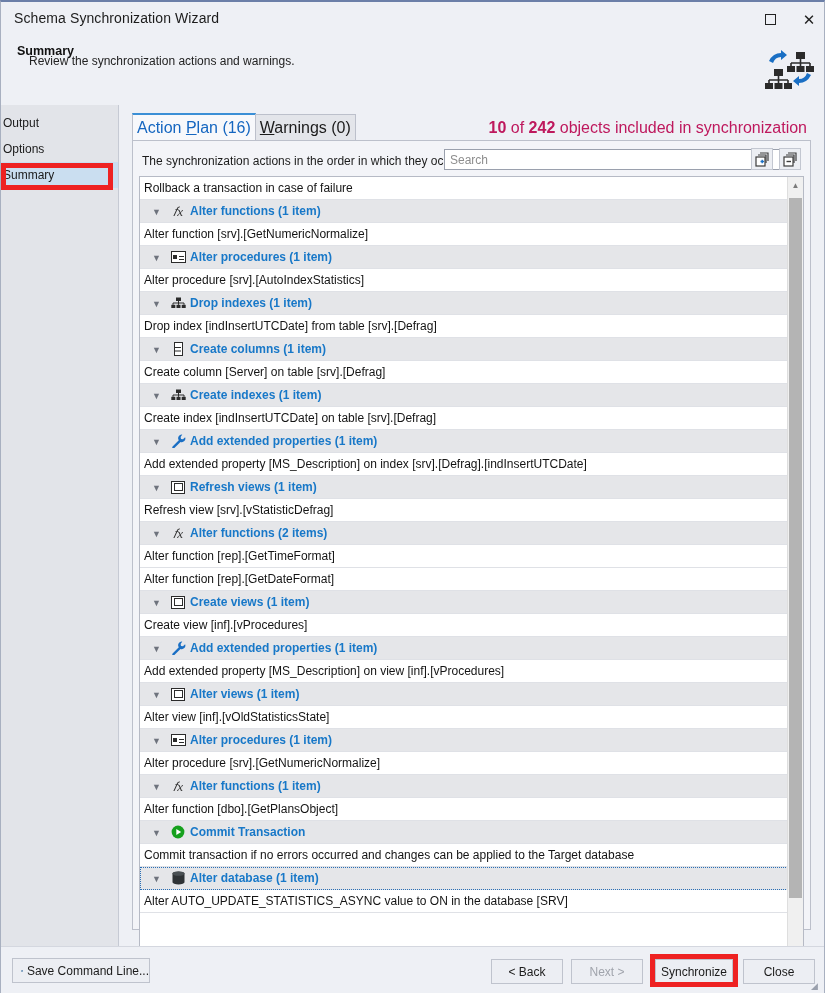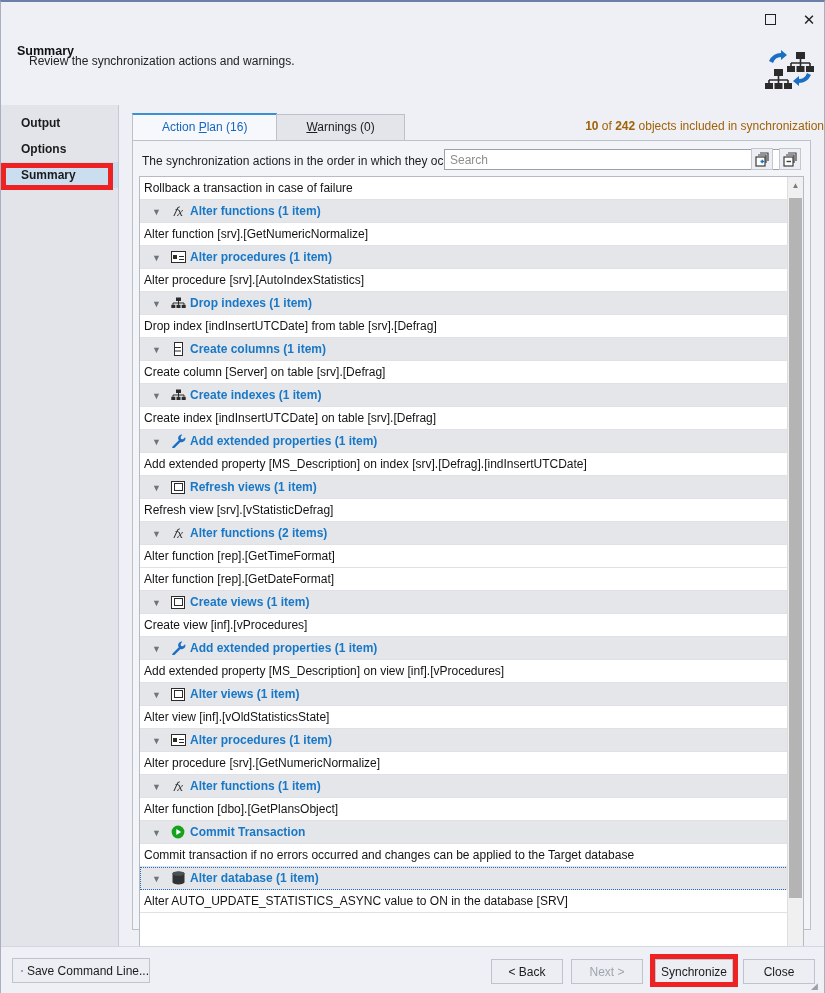--- a/index.html
+++ b/index.html
@@ -59,21 +59,21 @@
   }
 
   
   .sidebar {
     position: absolute; left: 0; top: 103px; width: 118px; height: 841px;
     background: #e2e4e9;
     border-right: 1px solid #c6cad4;
   }
   .nav-item {
     position: relative; height: 26px; line-height: 26px;
-    padding-left: 20px; font-size: 12px; color: #1b1b1b; font-weight: bold;
+    padding-left: 2px; font-size: 12px; color: #1b1b1b;
   }
   .nav-item.selected {
     background: #cadef0;
   }
   .nav-spacer { height: 5px; }
 
   .red-box {
     position: absolute;
     border: 5px solid #ee2222;
     pointer-events: none;
@@ -81,33 +81,33 @@
   #redbox-summary { left: 0px; top: 161px; width: 112px; height: 27px; }
   #redbox-sync   { left: 649px; top: 952px; width: 88px; height: 33px; }
 
   .content {
     position: absolute; left: 118px; top: 103px; width: 705px; height: 841px;
     background: #eef0f5;
   }
 
   
   .objcount {
-    position: absolute; right: 0; top: 14px;
-    font-size: 12px; color: #a16207;
+    position: absolute; right: 17px; top: 14px;
+    font-size: 16px; color: #be185d;
   }
   .objcount b { font-weight: bold; }
 
   
   .tabstrip {
     position: absolute; left: 13px; top: 9px; height: 27px;
     display: flex; align-items: flex-end;
   }
   .tab {
-    height: 27px; line-height: 25px; padding: 0 29px;
-    font-size: 12px; color: #1b1b1b;
+    height: 27px; line-height: 25px; padding: 0 4px;
+    font-size: 16px; color: #1b1b1b;
     background: #e3e5ea;
     border: 1px solid #bcc0cb;
     border-bottom: none;
     margin-right: -1px;
   }
   .tab.active {
     background: #f7f8fb;
     color: #1566c0;
     border-top: 2px solid #3a8fd6;
     height: 28px; line-height: 25px;
@@ -278,20 +278,21 @@
     position: absolute; right: 3px; bottom: 2px; width: 10px; height: 10px;
     color: #9aa0ad; font-size: 9px; line-height: 10px;
   }
 </style>
 </head>
 <body>
 
 <div id="app">
 
   <div class="titlebar">
+    <div class="title-text">Schema Synchronization Wizard</div>
     <div class="win-btn win-max">
       <span class="sq"></span>
     </div>
     <div class="win-btn win-close">
       <span class="xmark">✕</span>
     </div>
   </div>
 
   <div class="header">
     <div class="header-title">Summary</div>

